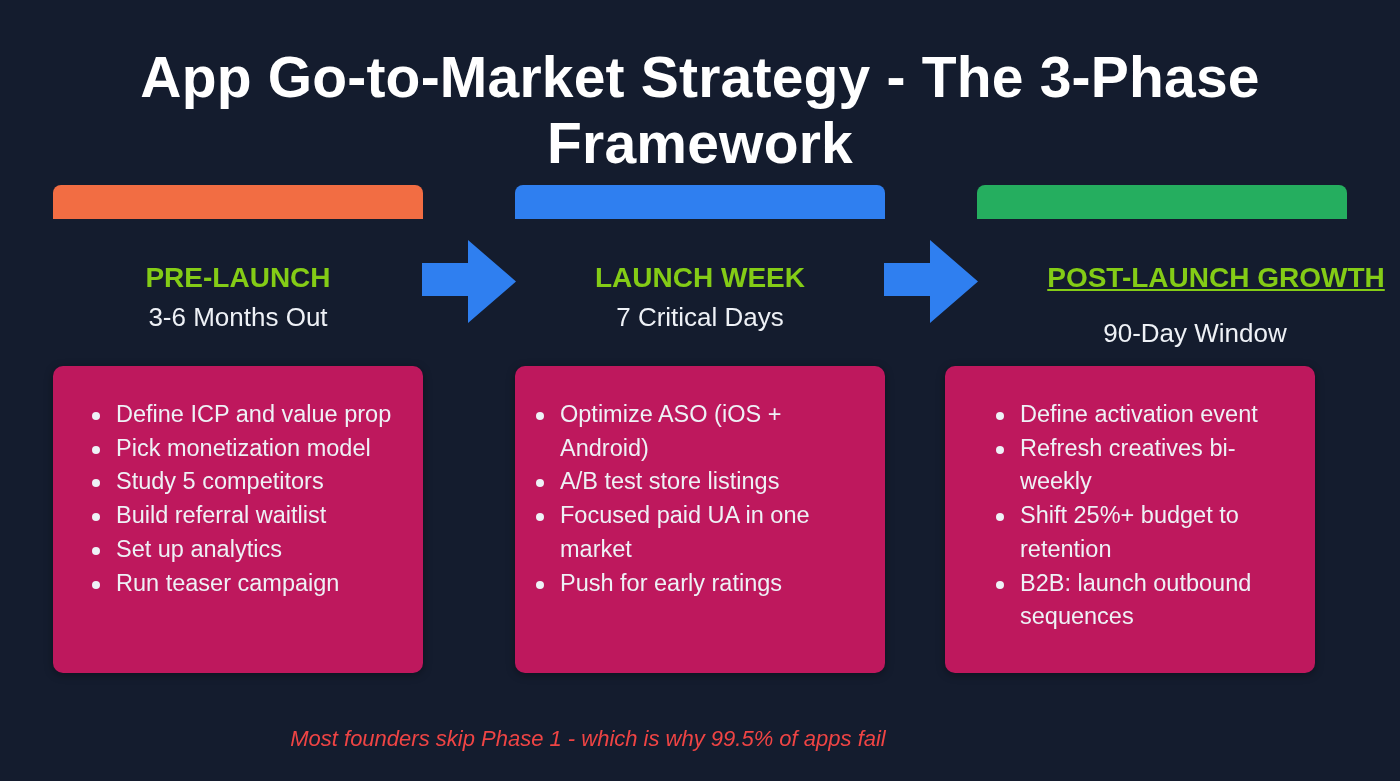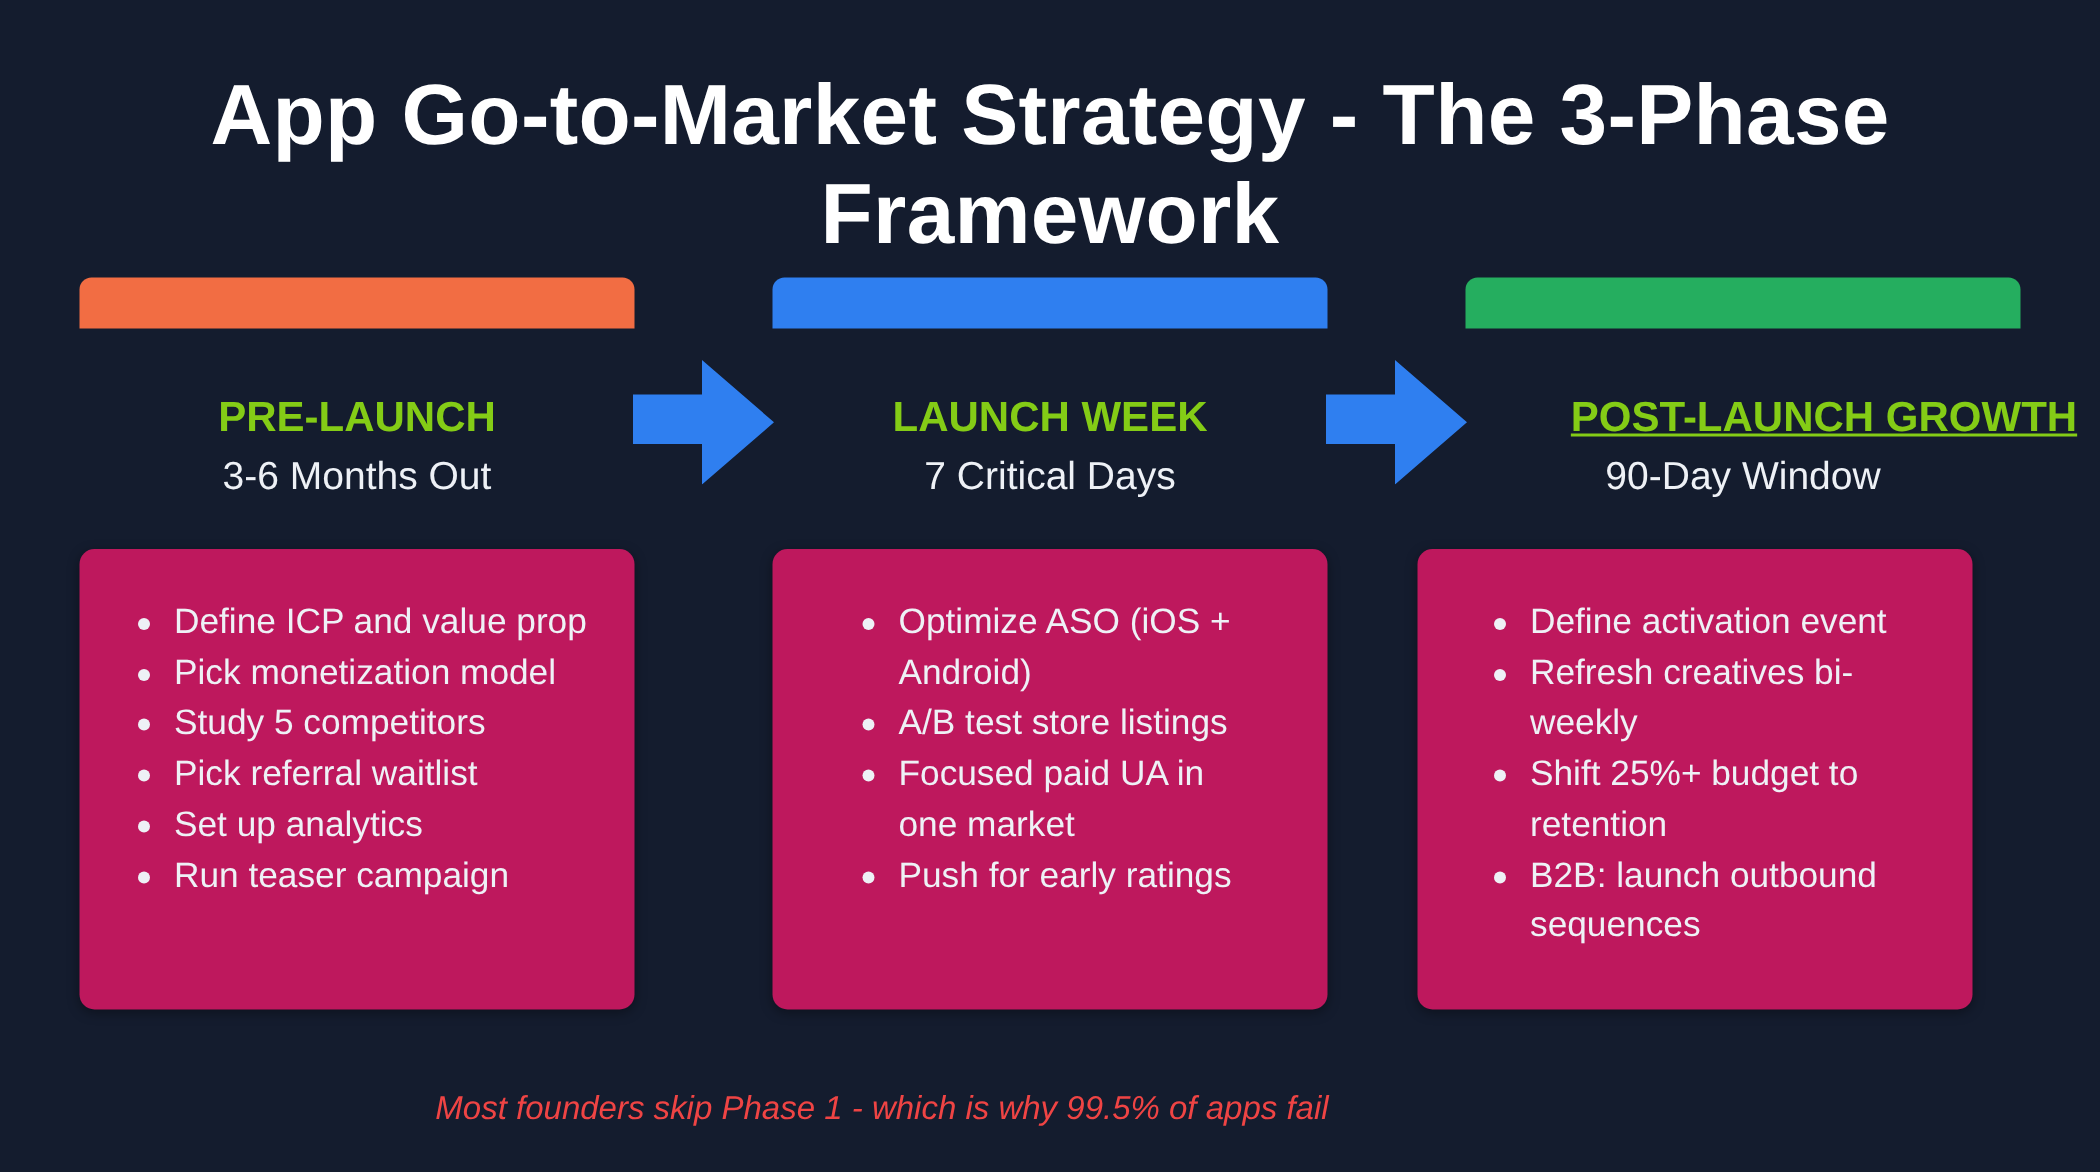--- a/index.html
+++ b/index.html
@@ -105,49 +105,49 @@
 <h1 class="page-title" style="margin:0;">App Go-to-Market Strategy - The 3-Phase Framework</h1>
 
 <div class="phase-bar" style="left:53px; background:#f26d43;"></div>
 <div class="phase-heading" style="left:38px;">PRE-LAUNCH</div>
 <div class="phase-subtitle" style="left:38px;">3-6 Months Out</div>
 <div class="phase-card" style="left:53px;">
   <ul>
     <li><span class="bullet"></span><span>Define ICP and value prop</span></li>
     <li><span class="bullet"></span><span>Pick monetization model</span></li>
     <li><span class="bullet"></span><span>Study 5 competitors</span></li>
-    <li><span class="bullet"></span><span>Pick referral waitlist</span></li>
+    <li><span class="bullet"></span><span>Build referral waitlist</span></li>
     <li><span class="bullet"></span><span>Set up analytics</span></li>
     <li><span class="bullet"></span><span>Run teaser campaign</span></li>
   </ul>
 </div>
 
 <svg class="arrow" style="left:422px;" viewBox="0 0 94 83">
   <polygon points="0,23 46,23 46,0 94,41.5 46,83 46,56 0,56" fill="#2f7ff0"></polygon>
 </svg>
 
 <div class="phase-bar" style="left:515px; background:#2f7ff0;"></div>
 <div class="phase-heading" style="left:500px;">LAUNCH WEEK</div>
 <div class="phase-subtitle" style="left:500px;">7 Critical Days</div>
-<div class="phase-card" style="left:515px; padding-left:60px;">
+<div class="phase-card" style="left:515px; padding-left:21px;">
   <ul style="padding-right:20px;">
     <li><span class="bullet"></span><span>Optimize ASO (iOS + Android)</span></li>
     <li><span class="bullet"></span><span>A/B test store listings</span></li>
     <li><span class="bullet"></span><span>Focused paid UA in one market</span></li>
     <li><span class="bullet"></span><span>Push for early ratings</span></li>
   </ul>
 </div>
 
 <svg class="arrow" style="left:884px;" viewBox="0 0 94 83">
   <polygon points="0,23 46,23 46,0 94,41.5 46,83 46,56 0,56" fill="#2f7ff0"></polygon>
 </svg>
 
 <div class="phase-bar" style="left:977px; background:#25ae5f;"></div>
 <div class="phase-heading" style="left:1016px;text-decoration:underline;">POST-LAUNCH GROWTH</div>
-<div class="phase-subtitle" style="left:962px;">90-Day Window</div>
+<div class="phase-subtitle" style="left:995px;margin-top:16px;">90-Day Window</div>
 <div class="phase-card" style="left:945px; padding-left:51px;">
   <ul style="padding-right:30px;">
     <li><span class="bullet"></span><span>Define activation event</span></li>
     <li><span class="bullet"></span><span>Refresh creatives bi-weekly</span></li>
     <li><span class="bullet"></span><span>Shift 25%+ budget to retention</span></li>
     <li><span class="bullet"></span><span>B2B: launch outbound sequences</span></li>
   </ul>
 </div>
 
 <div class="footer-note">Most founders skip Phase 1 - which is why 99.5% of apps fail</div>

